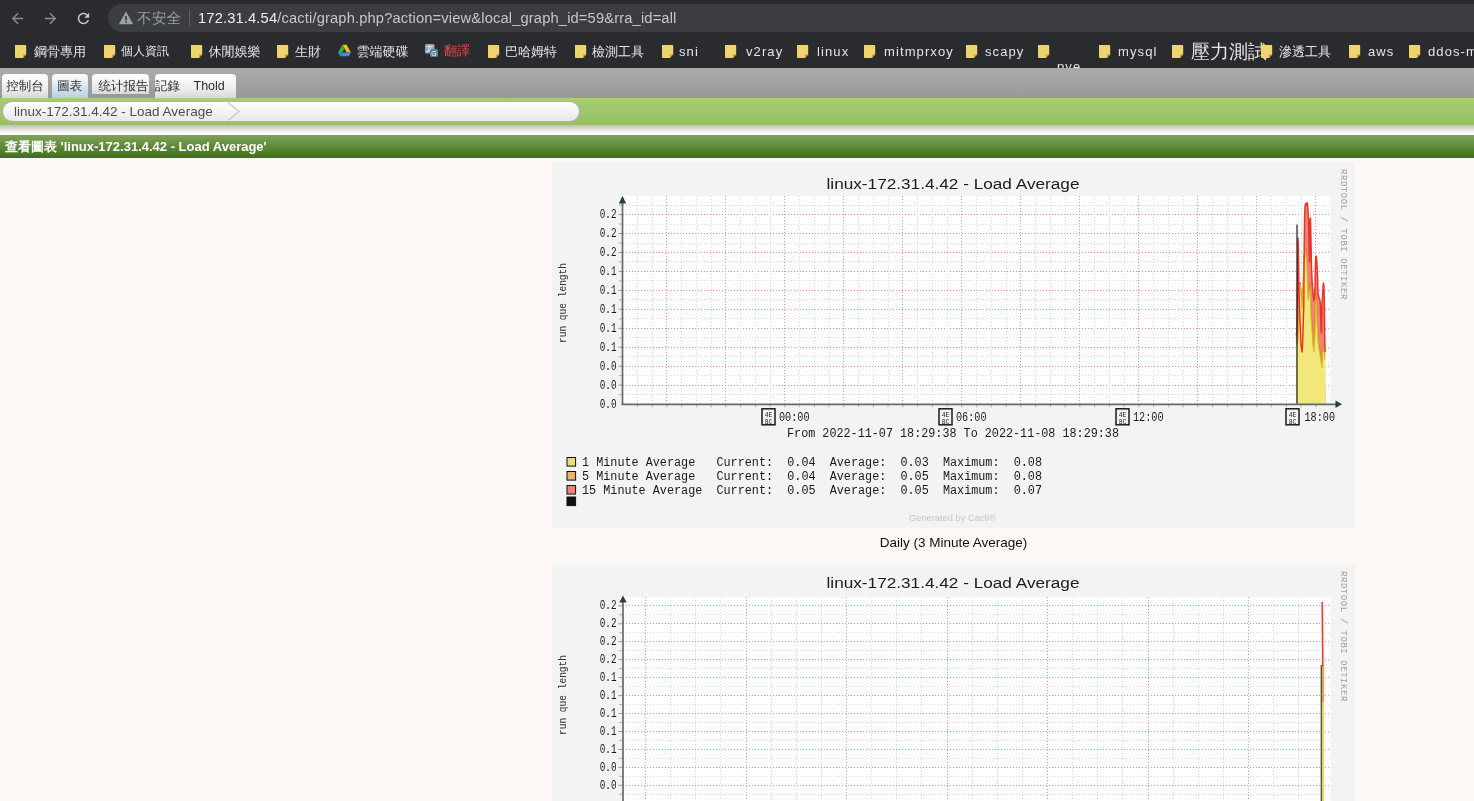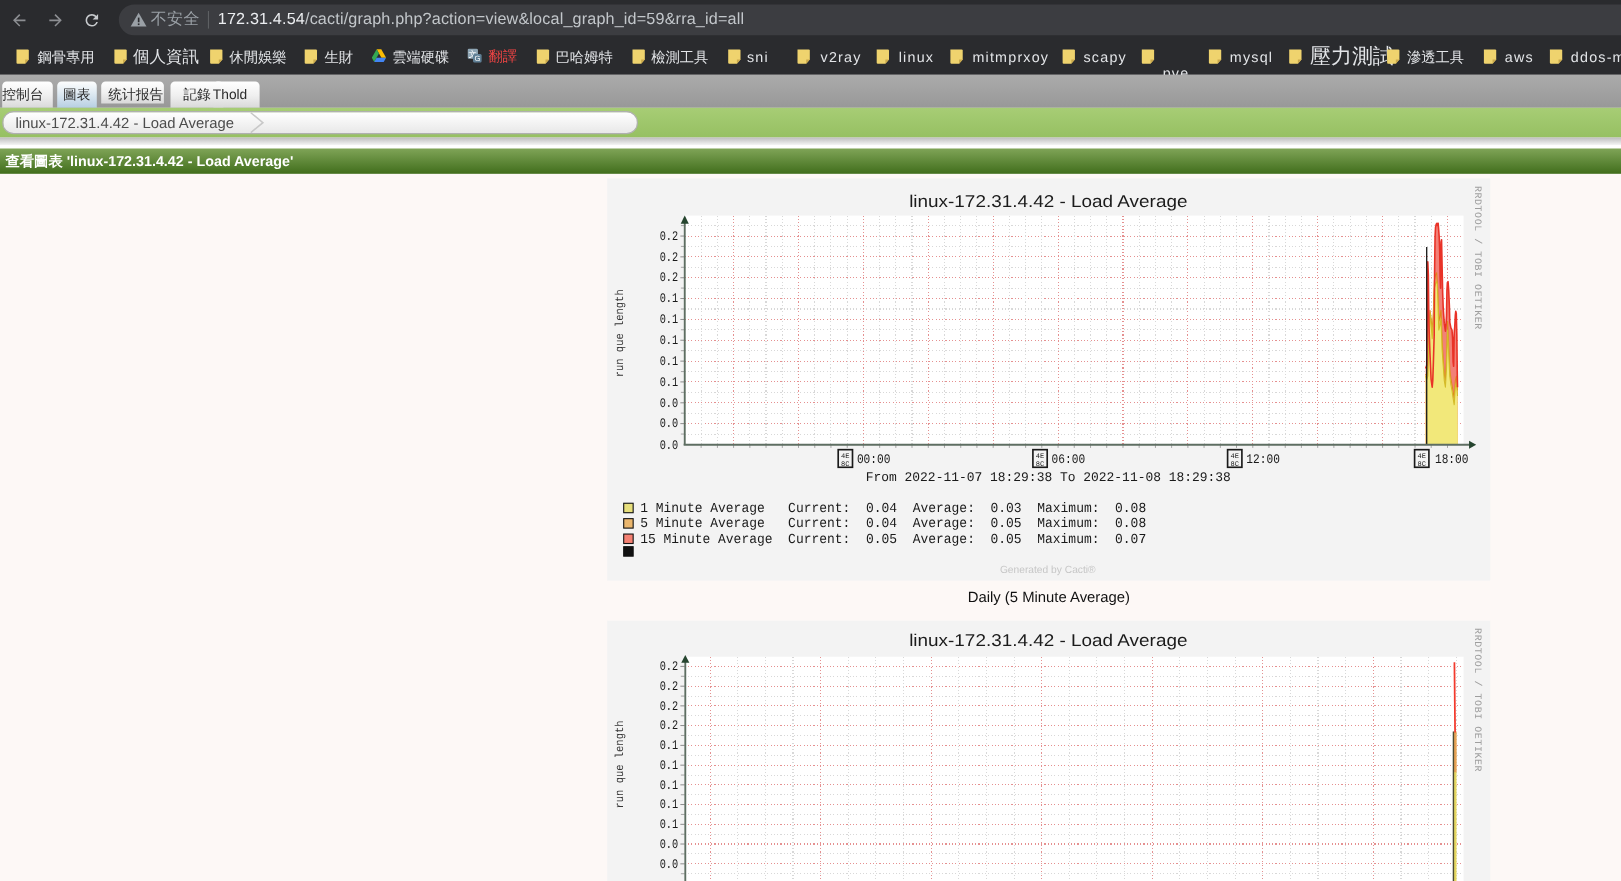--- a/index.html
+++ b/index.html
@@ -24,21 +24,21 @@
 <div style="position:absolute;left:198px;top:0;height:36px;line-height:37px;font-size:14.7px;letter-spacing:0.15px;font-family:'Liberation Sans',sans-serif"><span style="color:#eceef1">172.31.4.54</span><span style="color:#c3c7cb">/cacti/graph.php?action=view&amp;local_graph_id=59&amp;rra_id=all</span></div>
 <svg width="14" height="15" viewBox="0 0 14 15" style="position:absolute;left:14px;top:44px">
     <path d="M1 1 h10.2 a1 1 0 0 1 1 1 v8.2 L8.9 14 H2 a1 1 0 0 1 -1-1 Z" fill="#efd36e"></path>
     <path d="M12.2 10.2 L8.9 14 v-3.8 Z" fill="#c9a84c"></path>
   </svg>
 <div style="position:absolute;left:34px;top:36px;height:30px;line-height:31px;font-size:13px;color:#e3e5e8;font-family:'Liberation Sans',sans-serif;white-space:nowrap">鋼骨專用</div>
 <svg width="14" height="15" viewBox="0 0 14 15" style="position:absolute;left:102.5px;top:44px">
     <path d="M1 1 h10.2 a1 1 0 0 1 1 1 v8.2 L8.9 14 H2 a1 1 0 0 1 -1-1 Z" fill="#efd36e"></path>
     <path d="M12.2 10.2 L8.9 14 v-3.8 Z" fill="#c9a84c"></path>
   </svg>
-<div style="position:absolute;left:121px;top:36px;height:30px;line-height:31px;font-size:15px;color:#e3e5e8;font-family:'Liberation Sans',sans-serif;white-space:nowrap">個人資訊</div>
+<div style="position:absolute;left:121px;top:36px;height:30px;line-height:31px;font-size:12px;color:#e3e5e8;font-family:'Liberation Sans',sans-serif;white-space:nowrap">個人資訊</div>
 <svg width="14" height="15" viewBox="0 0 14 15" style="position:absolute;left:190px;top:44px">
     <path d="M1 1 h10.2 a1 1 0 0 1 1 1 v8.2 L8.9 14 H2 a1 1 0 0 1 -1-1 Z" fill="#efd36e"></path>
     <path d="M12.2 10.2 L8.9 14 v-3.8 Z" fill="#c9a84c"></path>
   </svg>
 <div style="position:absolute;left:208.5px;top:36px;height:30px;line-height:31px;font-size:13px;color:#e3e5e8;font-family:'Liberation Sans',sans-serif;white-space:nowrap">休閒娛樂</div>
 <svg width="14" height="15" viewBox="0 0 14 15" style="position:absolute;left:276px;top:44px">
     <path d="M1 1 h10.2 a1 1 0 0 1 1 1 v8.2 L8.9 14 H2 a1 1 0 0 1 -1-1 Z" fill="#efd36e"></path>
     <path d="M12.2 10.2 L8.9 14 v-3.8 Z" fill="#c9a84c"></path>
   </svg>
 <div style="position:absolute;left:295px;top:36px;height:30px;line-height:31px;font-size:13px;color:#e3e5e8;font-family:'Liberation Sans',sans-serif;white-space:nowrap">生財</div>
@@ -114,24 +114,24 @@
     <path d="M1 1 h10.2 a1 1 0 0 1 1 1 v8.2 L8.9 14 H2 a1 1 0 0 1 -1-1 Z" fill="#efd36e"></path>
     <path d="M12.2 10.2 L8.9 14 v-3.8 Z" fill="#c9a84c"></path>
   </svg>
 <div style="position:absolute;left:1368px;top:36px;height:30px;line-height:31px;font-size:13px;letter-spacing:1.1px;color:#e3e5e8;font-family:'Liberation Sans',sans-serif;white-space:nowrap">aws</div>
 <svg width="14" height="15" viewBox="0 0 14 15" style="position:absolute;left:1408px;top:44px">
     <path d="M1 1 h10.2 a1 1 0 0 1 1 1 v8.2 L8.9 14 H2 a1 1 0 0 1 -1-1 Z" fill="#efd36e"></path>
     <path d="M12.2 10.2 L8.9 14 v-3.8 Z" fill="#c9a84c"></path>
   </svg>
 <div style="position:absolute;left:1428px;top:36px;height:30px;line-height:31px;font-size:13px;letter-spacing:1.1px;color:#e3e5e8;font-family:'Liberation Sans',sans-serif;white-space:nowrap">ddos-mo</div>
 <div style="position:absolute;left:0;top:68px;width:1474px;height:30px;background:linear-gradient(#ababab,#989898)"></div>
-<div style="position:absolute;left:2px;top:73.5px;width:46px;height:24.5px;background:linear-gradient(#ffffff,#efefef 55%,#d9d9d9);border-radius:4px 4px 0 0;line-height:25px;font-size:12.5px;color:#2b2b2b;font-family:'Liberation Sans',sans-serif">控制台</div>
+<div style="position:absolute;left:2px;top:73.5px;width:46px;height:24.5px;background:linear-gradient(#ffffff,#efefef 55%,#d9d9d9);border-radius:4px 4px 0 0;text-align:center;line-height:25px;font-size:12.5px;color:#2b2b2b;font-family:'Liberation Sans',sans-serif">控制台</div>
 <div style="position:absolute;left:52px;top:73.5px;width:35.5px;height:24.5px;background:linear-gradient(#fdfefe,#dfeaf2 45%,#b7cfe2);border-radius:4px 4px 0 0;text-align:center;line-height:25px;font-size:12.5px;color:#2b2b2b;font-family:Liberation Serif, serif">圖表</div>
 <div style="position:absolute;left:91.5px;top:73.5px;width:57px;height:20px;background:linear-gradient(#ffffff,#efefef 55%,#d9d9d9);border-radius:4px 4px 0 0;text-align:right;line-height:25px;font-size:12.5px;color:#2b2b2b;font-family:'Liberation Sans',sans-serif">统计报告</div>
-<div style="position:absolute;left:155px;top:73.5px;width:48px;height:24.5px;background:linear-gradient(#ffffff,#efefef 55%,#d9d9d9);border-radius:4px 4px 0 0;text-align:center;line-height:25px;font-size:12.5px;color:#2b2b2b;font-family:'Liberation Sans',sans-serif">記錄</div>
+<div style="position:absolute;left:155px;top:73.5px;width:48px;height:24.5px;background:linear-gradient(#ffffff,#efefef 55%,#d9d9d9);border-radius:4px 4px 0 0;line-height:25px;font-size:12.5px;color:#2b2b2b;font-family:'Liberation Sans',sans-serif">記錄</div>
 <div style="position:absolute;left:193.5px;top:73.5px;width:42.5px;height:24.5px;background:linear-gradient(#ffffff,#efefef 55%,#d9d9d9);border-radius:4px 4px 0 0;text-align:left;line-height:25px;font-size:12.5px;color:#2b2b2b;font-family:'Liberation Sans',sans-serif">Thold</div>
 <div style="position:absolute;left:0;top:98px;width:1474px;height:26.5px;background:linear-gradient(#a7cd75,#96c062)"></div>
 <div style="position:absolute;left:2px;top:101px;width:578px;height:21px;background:linear-gradient(#ffffff,#e8e8e8);border:1px solid #b0b0b0;border-radius:11px;box-sizing:border-box"></div>
 <div style="position:absolute;left:14px;top:101px;height:21px;line-height:21px;font-size:13.5px;color:#4d4d4d;font-family:'Liberation Sans',sans-serif">linux-172.31.4.42 - Load Average</div>
 <svg width="20" height="21" viewBox="0 0 20 21" style="position:absolute;left:226px;top:101px">
     <path d="M2 1.5 L13 10.5 L2 19.5" fill="none" stroke="#c8c8c8" stroke-width="1.4"></path>
   </svg>
 <div style="position:absolute;left:0;top:124.5px;width:1474px;height:7px;background:linear-gradient(#bdbdbd,#f6f6f6)"></div>
 <div style="position:absolute;left:0;top:131.5px;width:1474px;height:3.5px;background:#ffffff"></div>
 <div style="position:absolute;left:0;top:135px;width:1474px;height:23px;background:linear-gradient(#7fa457,#416e1c)"></div>
@@ -319,21 +319,21 @@
 <text x="242" y="275.3" textLength="332" lengthAdjust="spacingAndGlyphs" style="font-family:'Liberation Mono',monospace;font-size:12px;fill:#1a1a1a">From 2022-11-07 18:29:38 To 2022-11-08 18:29:38</text>
 <rect x="22" y="295.5" width="8.6" height="8.6" fill="#e7df7c" stroke="#111" stroke-width="1"></rect>
 <rect x="22" y="309.5" width="8.6" height="8.6" fill="#eab66d" stroke="#111" stroke-width="1"></rect>
 <rect x="22" y="323.5" width="8.6" height="8.6" fill="#f48072" stroke="#111" stroke-width="1"></rect>
 <rect x="22" y="335" width="8.6" height="8.6" fill="#111" stroke="#111" stroke-width="1"></rect>
 <text x="37" y="303.5" textLength="460" lengthAdjust="spacingAndGlyphs" style="font-family:'Liberation Mono',monospace;font-size:12.5px;fill:#1a1a1a">1&nbsp;Minute&nbsp;Average&nbsp;&nbsp;&nbsp;Current:&nbsp;&nbsp;0.04&nbsp;&nbsp;Average:&nbsp;&nbsp;0.03&nbsp;&nbsp;Maximum:&nbsp;&nbsp;0.08</text>
 <text x="37" y="317.5" textLength="460" lengthAdjust="spacingAndGlyphs" style="font-family:'Liberation Mono',monospace;font-size:12.5px;fill:#1a1a1a">5&nbsp;Minute&nbsp;Average&nbsp;&nbsp;&nbsp;Current:&nbsp;&nbsp;0.04&nbsp;&nbsp;Average:&nbsp;&nbsp;0.05&nbsp;&nbsp;Maximum:&nbsp;&nbsp;0.08</text>
 <text x="37" y="331.5" textLength="460" lengthAdjust="spacingAndGlyphs" style="font-family:'Liberation Mono',monospace;font-size:12.5px;fill:#1a1a1a">15&nbsp;Minute&nbsp;Average&nbsp;&nbsp;Current:&nbsp;&nbsp;0.05&nbsp;&nbsp;Average:&nbsp;&nbsp;0.05&nbsp;&nbsp;Maximum:&nbsp;&nbsp;0.07</text>
 <text x="364" y="359" textLength="87" lengthAdjust="spacingAndGlyphs" style="font-family:'Liberation Sans',sans-serif;font-size:9.5px;fill:#c6c6c6">Generated by Cacti®</text>
 </svg>
-<div style="position:absolute;left:552px;top:535px;width:803px;text-align:center;font-size:13.5px;color:#111;font-family:'Liberation Sans',sans-serif">Daily (5 Minute Average)</div>
+<div style="position:absolute;left:552px;top:535px;width:803px;text-align:center;font-size:13.5px;color:#111;font-family:'Liberation Sans',sans-serif">Daily (3 Minute Average)</div>
 <svg width="810" height="237" viewBox="0 0 810 237" style="position:absolute;left:545px;top:564px">
 <rect x="7" y="0" width="803" height="237" fill="#f3f3f3"></rect>
 <rect x="77.5" y="33" width="708" height="204" fill="#ffffff"></rect>
 <line x1="77.5" y1="41.8" x2="785.5" y2="41.8" stroke="#e59090" stroke-width="1" stroke-dasharray="1 2" shape-rendering="crispEdges"></line>
 <line x1="77.5" y1="59.8" x2="785.5" y2="59.8" stroke="#e59090" stroke-width="1" stroke-dasharray="1 2" shape-rendering="crispEdges"></line>
 <line x1="77.5" y1="77.7" x2="785.5" y2="77.7" stroke="#e59090" stroke-width="1" stroke-dasharray="1 2" shape-rendering="crispEdges"></line>
 <line x1="77.5" y1="95.6" x2="785.5" y2="95.6" stroke="#e59090" stroke-width="1" stroke-dasharray="1 2" shape-rendering="crispEdges"></line>
 <line x1="77.5" y1="113.6" x2="785.5" y2="113.6" stroke="#e59090" stroke-width="1" stroke-dasharray="1 2" shape-rendering="crispEdges"></line>
 <line x1="77.5" y1="131.6" x2="785.5" y2="131.6" stroke="#e59090" stroke-width="1" stroke-dasharray="1 2" shape-rendering="crispEdges"></line>
 <line x1="77.5" y1="149.5" x2="785.5" y2="149.5" stroke="#e59090" stroke-width="1" stroke-dasharray="1 2" shape-rendering="crispEdges"></line>

